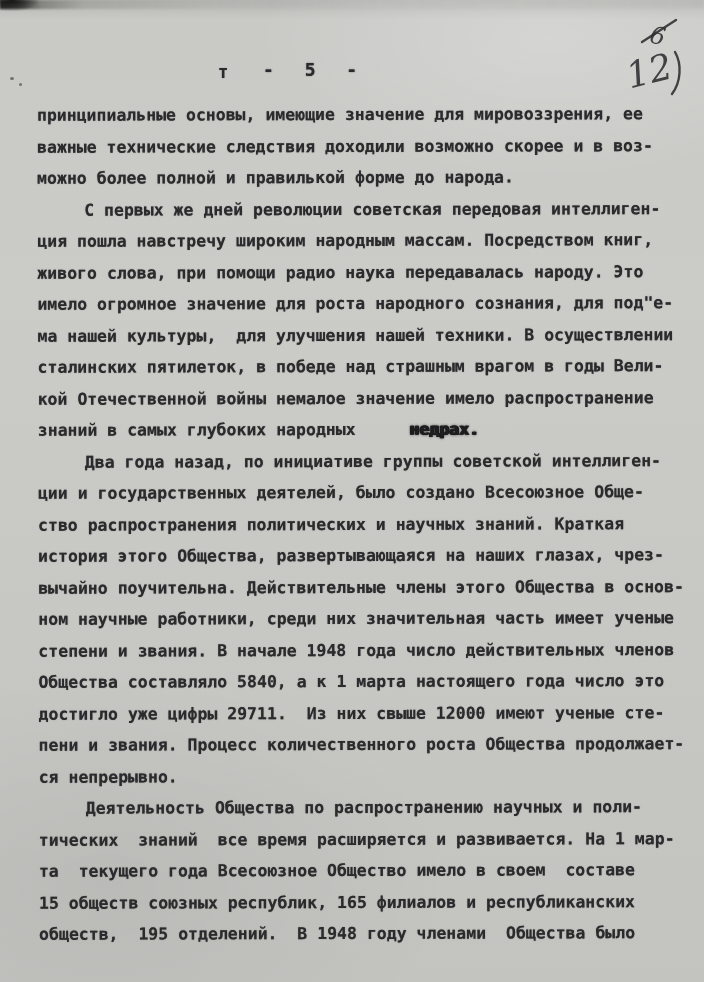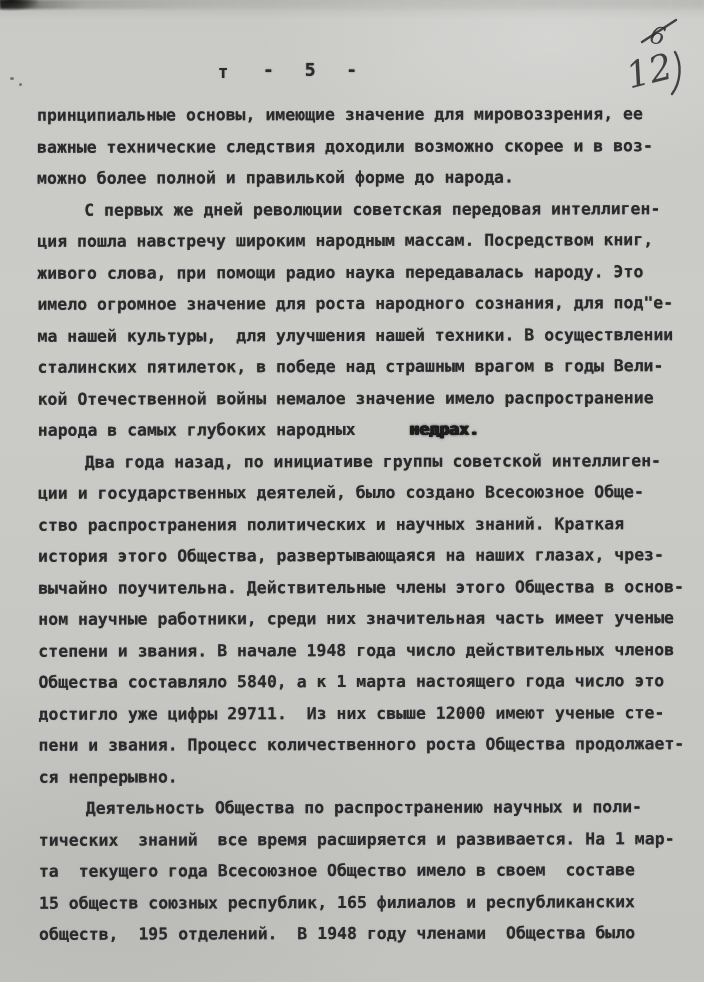--- a/index.html
+++ b/index.html
@@ -85,21 +85,21 @@
     <div class="ln">важные технические следствия доходили возможно скорее и в воз-</div>
     <div class="ln">можно более полной и правилькой форме до народа.</div>
 
     <div class="ln indent">С первых же дней революции советская передовая интеллиген-</div>
     <div class="ln">ция пошла навстречу широким народным массам. Посредством книг,</div>
     <div class="ln">живого слова, при помощи радио наука передавалась народу. Это</div>
     <div class="ln">имело огромное значение для роста народного сознания, для под"е-</div>
     <div class="ln">ма нашей культуры,  для улучшения нашей техники. В осуществлении</div>
     <div class="ln">сталинских пятилеток, в победе над страшным врагом в годы Вели-</div>
     <div class="ln">кой Отечественной войны немалое значение имело распространение</div>
-    <div class="ln"><span>народа в самых глубоких народных </span><span class="smudge">недрах.</span></div>
+    <div class="ln"><span>знаний в самых глубоких народных </span><span class="smudge">недрах.</span></div>
 
     <div class="ln indent">Два года назад, по инициативе группы советской интеллиген-</div>
     <div class="ln">ции и государственных деятелей, было создано Всесоюзное Обще-</div>
     <div class="ln">ство распространения политических и научных знаний. Краткая</div>
     <div class="ln">история этого Общества, развертывающаяся на наших глазах, чрез-</div>
     <div class="ln">вычайно поучительна. Действительные члены этого Общества в основ-</div>
     <div class="ln">ном научные работники, среди них значительная часть имеет ученые</div>
     <div class="ln">степени и звания. В начале 1948 года число действительных членов</div>
     <div class="ln">Общества составляло 5840, а к 1 марта настоящего года число это</div>
     <div class="ln">достигло уже цифры 29711.  Из них свыше 12000 имеют ученые сте-</div>

